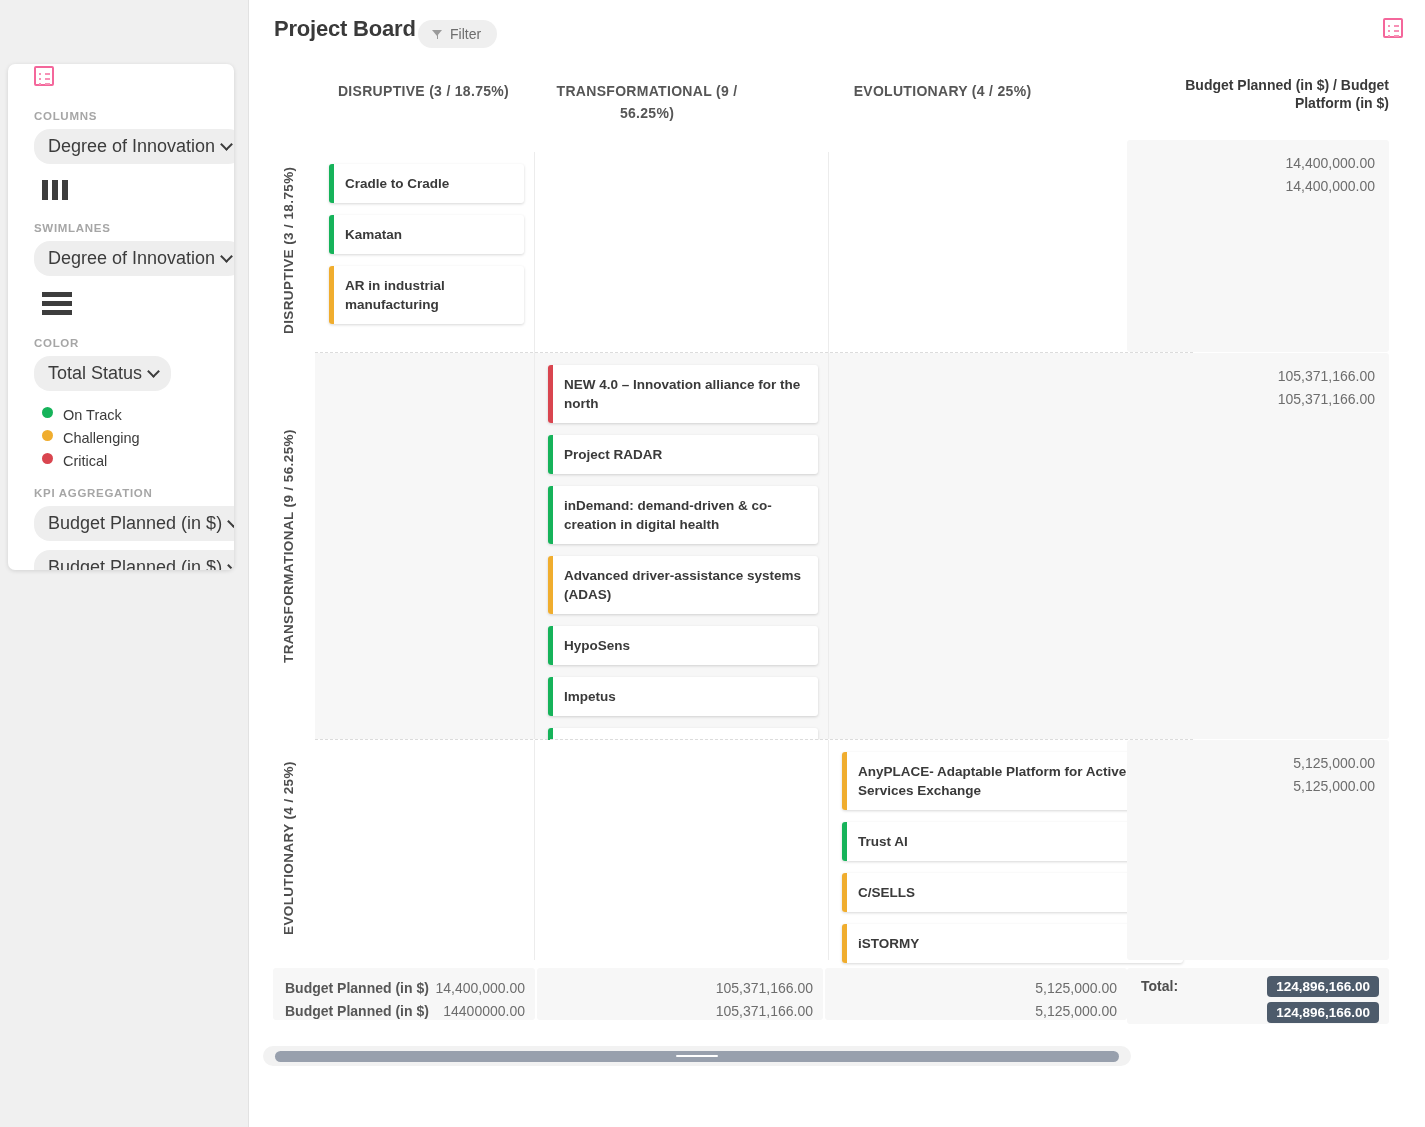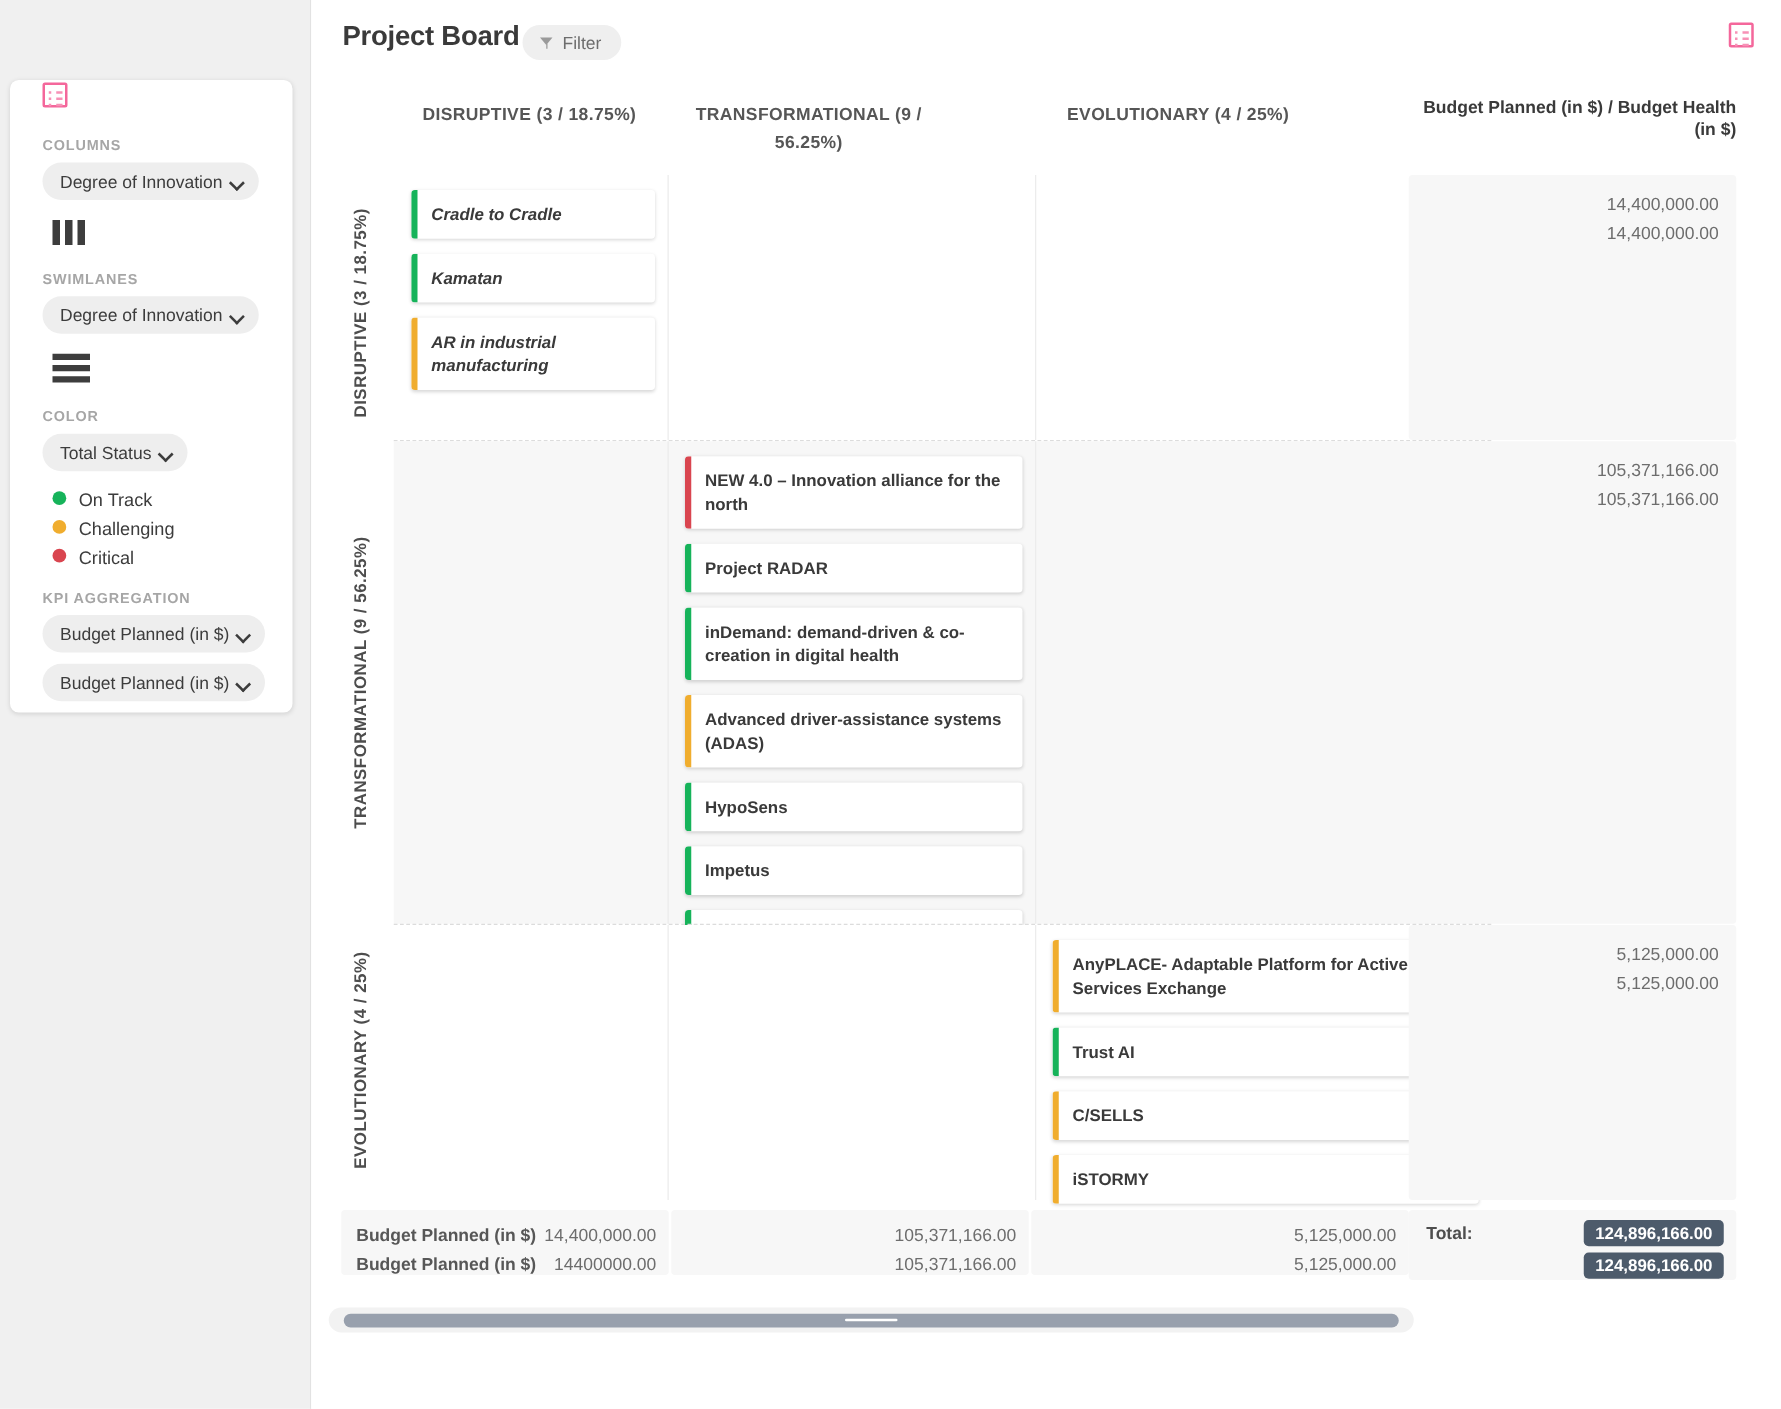--- a/index.html
+++ b/index.html
@@ -27,24 +27,24 @@
     box-shadow: 0 1px 4px rgba(0,0,0,0.13);
     padding: 2px 24px 0 26px;
     overflow: hidden;
   }
   .sec-label {
     font-size: 11.5px; font-weight: bold; letter-spacing: .7px;
     color: #a6a6a6; text-transform: uppercase;
     margin: 0 0 7px 0;
   }
   .pill {
-    display: inline-flex; align-items: flex-end; gap: 7px;
+    display: inline-flex; align-items: center; gap: 7px;
     background: #eeeeee; border-radius: 16px;
     padding: 7px 13px 7px 14px;
-    font-size: 14px; color: #3c3c3c;
+    font-size: 18px; color: #3c3c3c;
     cursor: pointer; white-space: nowrap;
     border: none;
     font-family: "Liberation Sans", sans-serif;
   }
   .chev { display:inline-block; width:9px; height:9px; position:relative; top:-2px;}
   .chev:after{
     content:""; position:absolute; left:0; top:0;
     width:7px; height:7px;
     border-right:2px solid #3c3c3c; border-bottom:2px solid #3c3c3c;
     transform: rotate(45deg);
@@ -294,26 +294,26 @@
       <i style="margin-top:2px"></i>
         <i></i>
         <i></i>
     </span>
   </div>
 
   <div id="col-heads">
     <div class="col-head" style="left:66px;  width:217px;">DISRUPTIVE (3 / 18.75%)</div>
     <div class="col-head" style="left:300px; width:196px;">TRANSFORMATIONAL (9 / 56.25%)</div>
     <div class="col-head" style="left:570px; width:247px;">EVOLUTIONARY (4 / 25%)</div>
-    <div id="kpi-head">Budget Planned (in $) / Budget Health (in $)</div>
+    <div id="kpi-head">Budget Planned (in $) / Budget Platform (in $)</div>
   </div>
 
   <div id="grid">
 
-    <div class="lane odd" style="top:0; height:212px;font-style:italic;">
+    <div class="lane odd" style="top:12px; height:212px;">
       <div class="lane-colsep" style="left:219px; top:0; height:212px;"></div>
       <div class="lane-colsep" style="left:513px; top:0; height:212px;"></div>
       <div class="cell" style="left:0; width:219px; height:212px;">
         <div class="card">
           <span class="stripe" style="background:#16b35a"></span>
           <span>Cradle to Cradle</span>
         </div>
         <div class="card">
           <span class="stripe" style="background:#16b35a"></span>
           <span>Kamatan</span>

